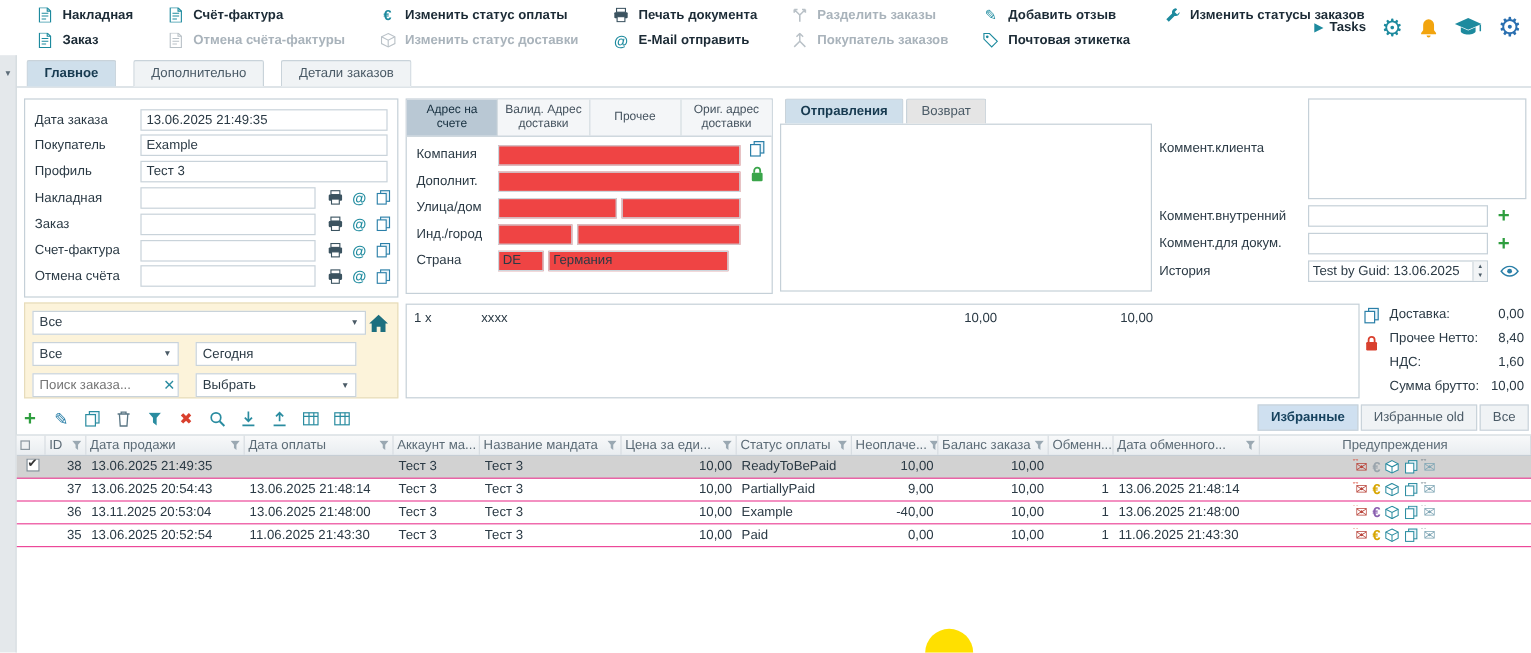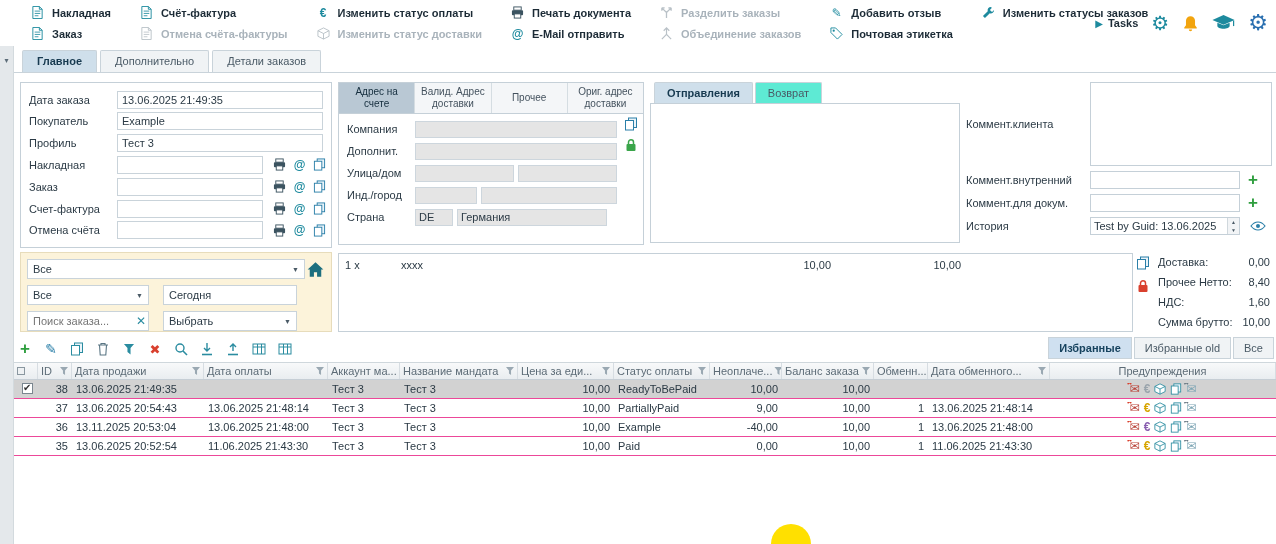--- a/index.html
+++ b/index.html
@@ -20,21 +20,21 @@
   .ribbon-right{position:absolute;right:8px;top:0;height:46px;display:flex;align-items:center;gap:13px}
   .tasks{display:flex;align-items:center;gap:5px;font-weight:700;color:#1c2b36;cursor:pointer}
   .tasks .play{color:#1d8a9e;font-size:10px}
   .hicon{display:inline-flex;align-items:center;justify-content:center;cursor:pointer}
   .gear1{font-size:20px;color:#1d8a9e}
   .bell svg{width:17px;height:17px;color:#f2a40e;display:block}
   .cap svg{width:23px;height:16px;color:#1d8a9e;display:block}
   .gear2{font-size:22px;color:#2a6fb0}
 
   
-  .tabbar{position:absolute;top:46px;left:14px;right:0;height:27px;border-bottom:1px solid #c9d3da;display:flex;align-items:flex-end;padding-left:8px;gap:3px;background:#fff}
+  .tabbar{position:absolute;top:46px;left:14px;right:0;height:27px;border-bottom:1px solid #c9d3da;display:flex;align-items:flex-end;padding-left:8px;gap:14px;background:#fff}
   .tab{padding:4px 14px 5px;border:1px solid #c9d3da;border-bottom:none;border-radius:2px 2px 0 0;background:#f0f3f5;color:#4a5a66;cursor:pointer}
   .tab.active{background:#cfdfeb;color:#173a50;font-weight:700}
 
   
   .vstrip{position:absolute;top:46px;bottom:0;left:0;width:14px;background:#e4e8eb;border-right:1px solid #d3dade}
   .vstrip .chev{display:block;text-align:center;font-size:8px;color:#5d6d79;margin-top:10px}
 
   .panel{position:absolute;border:1px solid #c5d0d8;background:#fff}
   input,textarea{font:inherit;color:#2b3a45}
 
@@ -65,31 +65,31 @@
 
   
   .addr-panel{left:338px;top:82px;width:306px;height:163px}
   .atabs{display:flex;border-bottom:1px solid #c5d0d8;background:#f4f6f8}
   .atab{flex:1;padding:2px 3px;font-size:10px;line-height:1.2;text-align:center;color:#44525e;border-right:1px solid #d5dde2;min-height:30px;display:flex;align-items:center;justify-content:center;cursor:pointer}
   .atab:last-child{border-right:none}
   .atab.active{background:#b9c8d4;color:#142d3d;font-weight:400}
   .abody{position:relative;padding:6px 26px 5px 8px;display:flex;flex-direction:column;gap:4px}
   .arow{display:flex;align-items:center;gap:4px;height:18px}
   .alabel{flex:0 0 64px}
-  .ainput{height:17px;border:1px solid #cdd6dd;background:#e5e5e5;flex:1;min-width:0;padding:0 3px}
+  .ainput{height:17px;border:1px solid #cdd6dd;background:#ef4444;flex:1;min-width:0;padding:0 3px}
   .ainput.cc{flex:0 0 38px}
   .ainput.cn{flex:0 0 150px}
   .ainput.zip{flex:0 0 62px}
   .side-icons{position:absolute;right:5px;top:3px;display:flex;flex-direction:column;gap:7px;align-items:center}
   .side-icons svg{width:14px;height:14px;display:block}
 
   
   .ship-panel{position:absolute;left:650px;top:82px;width:310px;height:163px}
   .stabs{display:flex;gap:2px;padding-left:4px}
-  .stab{padding:4px 12px;border:1px solid #c9d3da;border-bottom:none;background:#5eead4;color:#4a5a66;border-radius:2px 2px 0 0;cursor:pointer}
+  .stab{padding:4px 12px;border:1px solid #c9d3da;border-bottom:none;background:#e5e5e5;color:#4a5a66;border-radius:2px 2px 0 0;cursor:pointer}
   .stab.active{background:#cfdfeb;color:#173a50;font-weight:700}
   .sbody{border:1px solid #c5d0d8;height:calc(100% - 23px);background:#fff}
 
   
   .comments-panel{position:absolute;left:966px;top:82px;width:306px;height:168px}
   .crow{display:flex;align-items:center;gap:6px;margin-bottom:5px}
   .clabel{flex:0 0 118px}
   .ctextarea{flex:1;height:84px;border:1px solid #c5d0d8;background:#fff;resize:none}
   .cinput{flex:0 0 150px;height:18px;border:1px solid #c5d0d8;padding:0 3px}
   .plus{color:#2f9e3f;font-size:17px;font-weight:700;line-height:18px;width:14px;text-align:center;cursor:pointer}
@@ -298,21 +298,21 @@
               </svg>
             </span>
           <span>Разделить заказы</span>
         </div>
         <div class="ritem disabled">
           <span class="ricon">
               <svg>
                 <use href="#i-merge"></use>
               </svg>
             </span>
-          <span>Объединение заказов</span>
+          <span>Покупатель заказов</span>
         </div>
       </div>
       <div class="rgroup">
         <div class="ritem">
           <span class="ricon">✎</span>
           <span>Добавить отзыв</span>
         </div>
         <div class="ritem">
           <span class="ricon">
               <svg>

